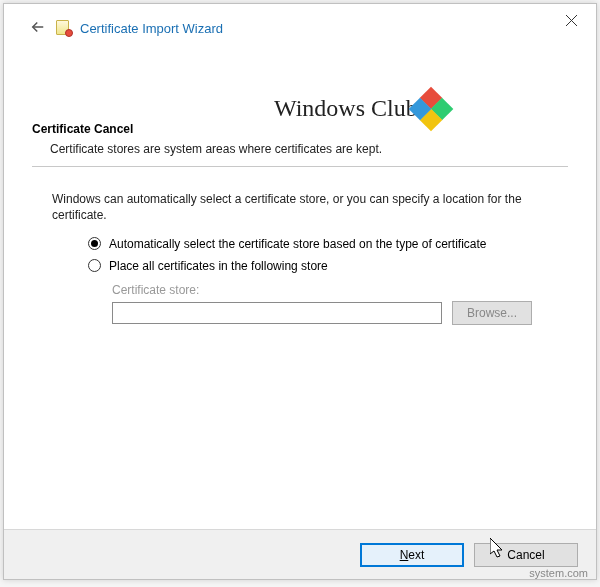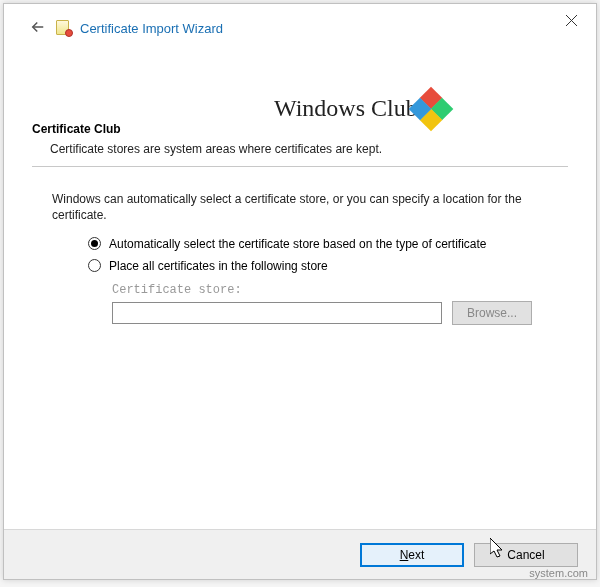--- a/index.html
+++ b/index.html
@@ -142,21 +142,21 @@
       border: 1px solid #333;
       border-radius: 50%;
       margin-right: 8px;
       display: flex; align-items: center; justify-content: center;
       background: #fff;
     }
     .radio.selected::after {
       content: ""; width: 7px; height: 7px; background: #000; border-radius: 50%;
     }
     .store-area { margin: 10px 0 0 80px; }
-    .store-label { color: #999; margin-bottom: 4px; font-family: Liberation Mono, monospace; }
+    .store-label { color: #999; margin-bottom: 4px; }
     .store-row { display: flex; gap: 10px; align-items: center; }
     .store-input {
       width: 330px;
       height: 22px;
       border: 1px solid #8a8a8a;
       background: #fff;
       padding: 2px 4px;
       font-size: 12px;
     }
     .store-input:disabled { background: #fff; color: #999; }
@@ -229,21 +229,21 @@
     <div class="watermark">
       <div class="wm-logo">
         <div class="a"></div>
           <div class="b"></div>
           <div class="c"></div>
           <div class="d"></div>
       </div>
       <div class="l2">Windows Club</div>
     </div>
 
-    <div class="section-heading">Certificate Club</div>
+    <div class="section-heading">Certificate Cancel</div>
     <div class="section-desc">Certificate stores are system areas where certificates are kept.</div>
     <hr class="sep">
 
     <div class="body-text">Windows can automatically select a certificate store, or you can specify a location for the certificate.</div>
 
     <div class="radio-group">
       <div class="radio-row">
         <span class="radio selected"></span>
         <span>Automatically select the certificate store based on the type of certificate</span>
       </div>

